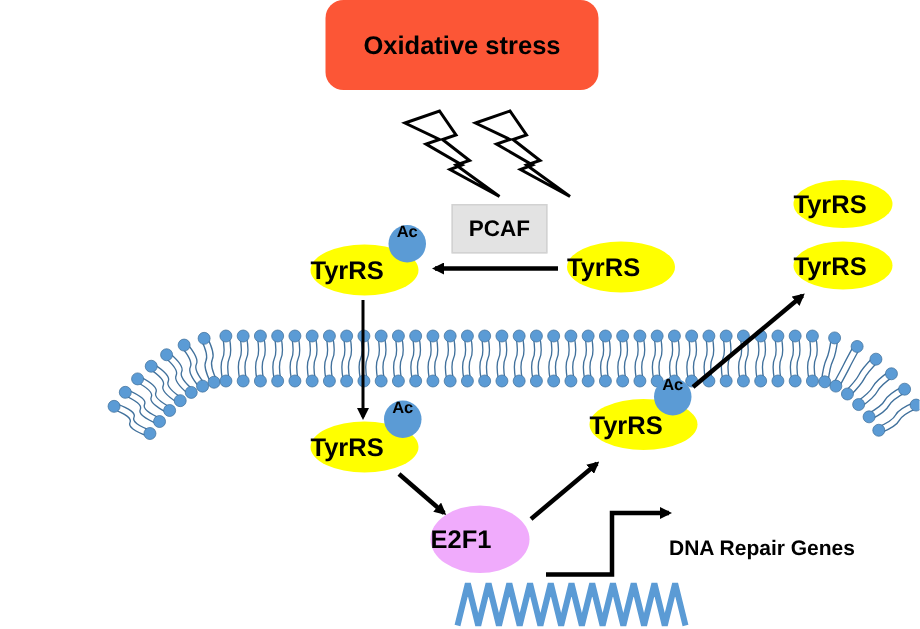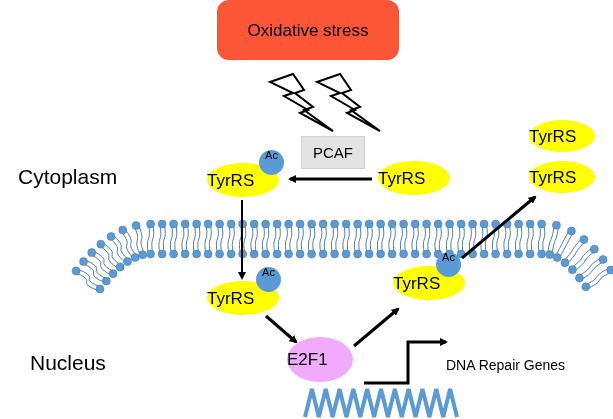--- a/index.html
+++ b/index.html
@@ -1,19 +1,19 @@
 <!DOCTYPE html>
 <html><head>
 <meta charset="utf-8">
 <style>
   html, body { margin:0; padding:0; background:#ffffff; }
   body { width:613px; height:419px; position:relative; overflow:hidden;
          font-family:"Liberation Sans", sans-serif; }
   #stage { position:absolute; left:0; top:0; width:613px; height:419px; }
-  .lbl { position:absolute; font-weight:normal; color:#000; white-space:nowrap;
+  .lbl { position:absolute; font-weight:bold; color:#000; white-space:nowrap;
          font-family:"Liberation Sans", sans-serif; line-height:1; }
   .stress-box { position:absolute; left:217px; top:0px; width:182px; height:60px;
                 background:#fc5636; border-radius:12px; display:flex; align-items:center;
                 justify-content:center; font-size:17px; }
   .pcaf-box { position:absolute; left:301px; top:136px; width:64px; height:33px;
               background:#e3e3e3; border:1px solid #d2d2d2; box-sizing:border-box;
               display:flex; align-items:center; justify-content:center; font-size:15px;text-align:right; }
   .ellipse { position:absolute; border-radius:50%; display:flex; align-items:center;
              font-size:17px; }
   .yellow { background:#ffff00; }
@@ -244,22 +244,20 @@
   </svg>
 
   <div class="stress-box lbl">
     <span>Oxidative stress</span>
   </div>
 
   <div class="pcaf-box lbl">
     <span>PCAF</span>
   </div>
 
-  <div class="lbl" style="left:18px;top:166px;font-size:21px;">Cytoplasm</div>
-  <div class="lbl" style="left:30px;top:352px;font-size:21px;">Nucleus</div>
 
   <div class="ellipse yellow lbl" style="left:207px;top:163px;width:72px;height:34px;">
     <span>TyrRS</span>
   </div>
   <div class="ac lbl" style="left:259px;top:150px;">
     <span>Ac</span>
   </div>
 
   <div class="ellipse yellow lbl" style="left:378px;top:161px;width:72px;height:34px;">
     <span>TyrRS</span>

